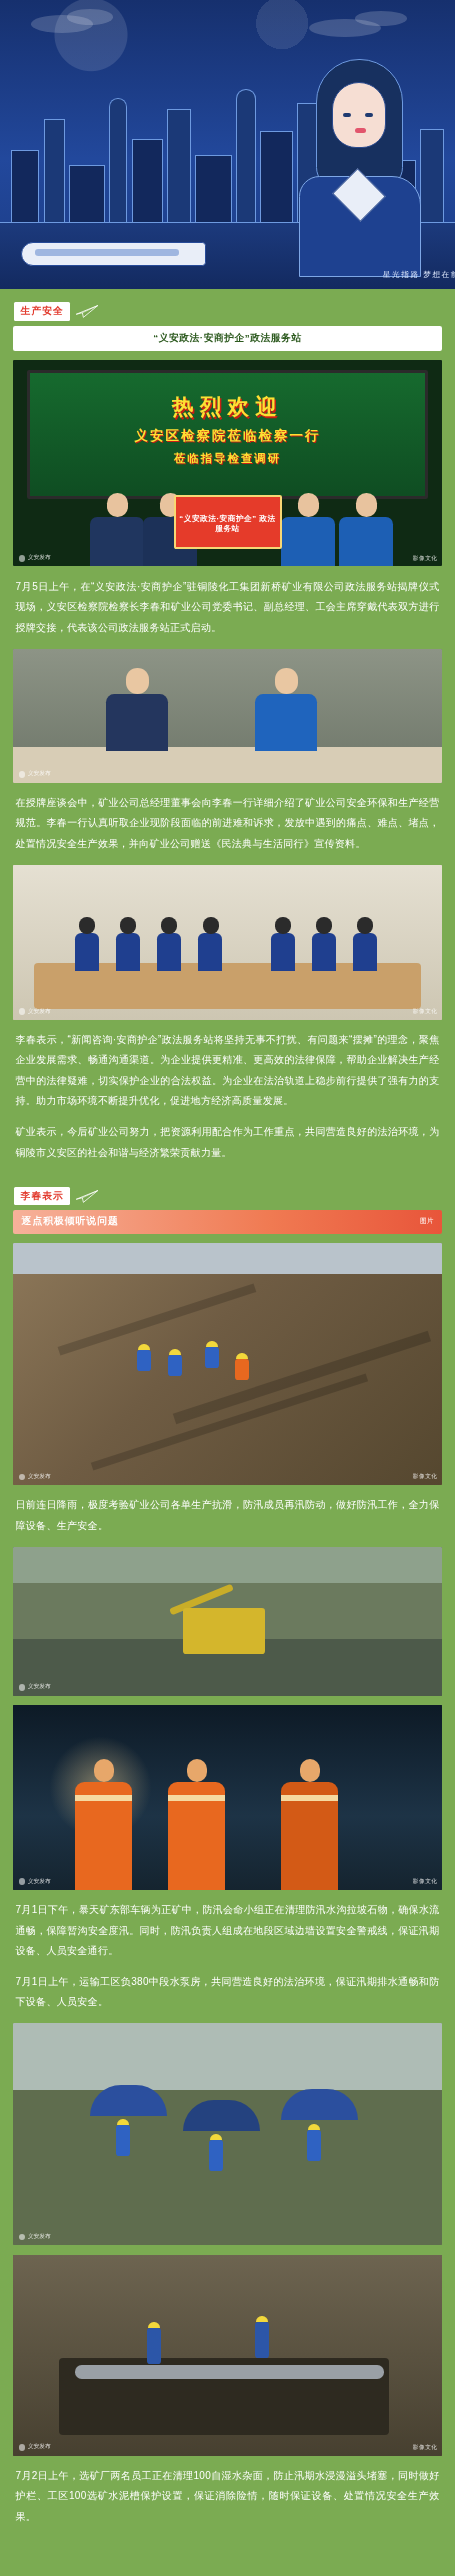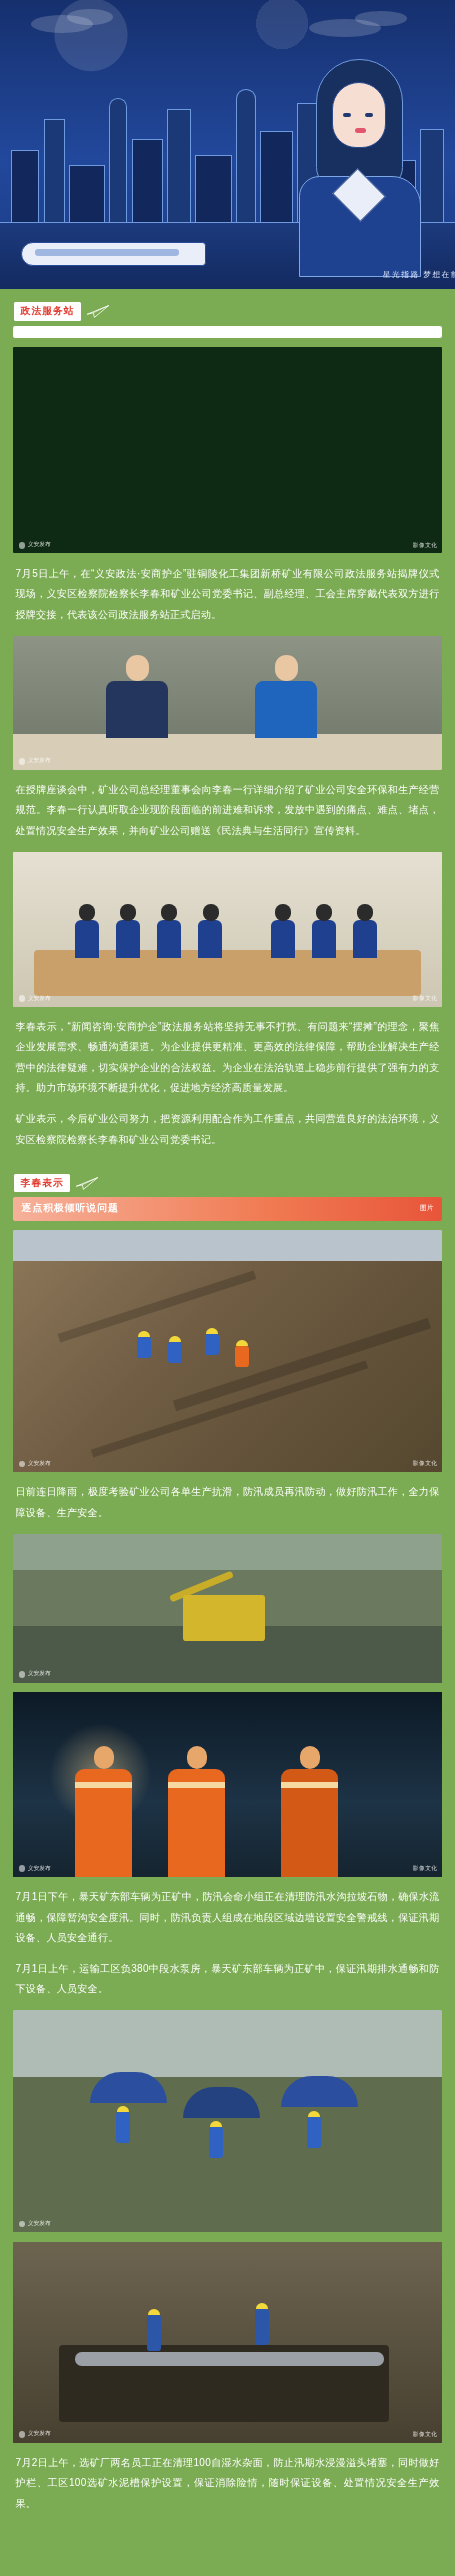--- a/index.html
+++ b/index.html
@@ -263,31 +263,59 @@
       <div class="lady-eye r"></div>
       <div class="lady-lip"></div>
     </div>
     <div class="lady-body"></div>
     <div class="lady-collar"></div>
   </div>
   <div class="hero-caption">星光指路  梦想在前</div>
 </div>
 
 <div class="sec-head">
-  <span class="sec-tag">政法服务站</span>
+  <span class="sec-tag">生产安全</span>
   <svg class="paper-plane" viewBox="0 0 46 28">
     <path d="M2 20 L44 3 L16 26 L14 17 Z" fill="none" stroke="#ffffff" stroke-width="1.6"></path>
     <path d="M14 17 L44 3" fill="none" stroke="#ffffff" stroke-width="1.2"></path>
   </svg>
 </div>
 
 <div class="sub-head">
+  <div class="t1">“义安政法·安商护企”政法服务站</div>
 </div>
 
 <div class="photo p-welcome">
+  <div class="screen">
+    <div class="r1">热烈欢迎</div>
+    <div class="r2">义安区检察院莅临检察一行</div>
+    <div class="r3">莅临指导检查调研</div>
+  </div>
+  <div class="men">
+    <div class="man" style="left:77px;">
+      <div class="head"></div>
+        <div class="torso" style="background:#20365f;"></div>
+    </div>
+    <div class="man" style="left:130px;">
+      <div class="head"></div>
+        <div class="torso" style="background:#1c3158;"></div>
+    </div>
+    <div class="man" style="left:268px;">
+      <div class="head"></div>
+        <div class="torso" style="background:#1d5fb4;"></div>
+    </div>
+    <div class="man" style="left:326px;">
+      <div class="head"></div>
+        <div class="torso" style="background:#1d5fb4;"></div>
+    </div>
+    <div class="plaque">
+      <div class="pt">“义安政法·安商护企”
+政法服务站</div>
+    </div>
+  </div>
   <div class="wm">
     <span class="wm-dot"></span>
     <span>义安发布</span>
   </div>
   <div class="tagline">影像文化</div>
 </div>
 
 <div class="para">7月5日上午，在“义安政法·安商护企”驻铜陵化工集团新桥矿业有限公司政法服务站揭牌仪式现场，义安区检察院检察长李春和矿业公司党委书记、副总经理、工会主席穿戴代表双方进行授牌交接，代表该公司政法服务站正式启动。</div>
 
 <div class="photo p-desk">
@@ -327,21 +355,21 @@
   <div class="seat" style="left:340px;bottom:49px;"></div>
     <div class="seathead" style="left:344px;bottom:86px;"></div>
   <div class="wm">
     <span class="wm-dot"></span>
     <span>义安发布</span>
   </div>
   <div class="tagline">影像文化</div>
 </div>
 
 <div class="para">李春表示，“新闻咨询·安商护企”政法服务站将坚持无事不打扰、有问题来“摆摊”的理念，聚焦企业发展需求、畅通沟通渠道。为企业提供更精准、更高效的法律保障，帮助企业解决生产经营中的法律疑难，切实保护企业的合法权益。为企业在法治轨道上稳步前行提供了强有力的支持。助力市场环境不断提升优化，促进地方经济高质量发展。</div>
-<div class="para">矿业表示，今后矿业公司努力，把资源利用配合作为工作重点，共同营造良好的法治环境，义安区检察院检察长李春和矿业公司党委书记。</div>
+<div class="para">矿业表示，今后矿业公司努力，把资源利用配合作为工作重点，共同营造良好的法治环境，为铜陵市义安区的社会和谐与经济繁荣贡献力量。</div>
 
 <div class="sec-head">
   <span class="sec-tag">李春表示</span>
   <svg class="paper-plane" viewBox="0 0 46 28">
     <path d="M2 20 L44 3 L16 26 L14 17 Z" fill="none" stroke="#ffffff" stroke-width="1.6"></path>
     <path d="M14 17 L44 3" fill="none" stroke="#ffffff" stroke-width="1.2"></path>
   </svg>
 </div>
 
 <div class="bar-head">
@@ -414,21 +442,21 @@
       </div>
     </div>
   <div class="wm">
     <span class="wm-dot"></span>
     <span>义安发布</span>
   </div>
   <div class="tagline">影像文化</div>
 </div>
 
 <div class="para">7月1日下午，暴天矿东部车辆为正矿中，防汛会命小组正在清理防汛水沟拉坡石物，确保水流通畅，保障暂沟安全度汛。同时，防汛负责人组成在地段区域边墙设置安全警戒线，保证汛期设备、人员安全通行。</div>
-<div class="para">7月1日上午，运输工区负380中段水泵房，暴天矿东部车辆为正矿中，保证汛期排水通畅和防下设备、人员安全。</div>
+<div class="para">7月1日上午，运输工区负380中段水泵房，共同营造良好的法治环境，保证汛期排水通畅和防下设备、人员安全。</div>
 
 <div class="photo p-umb">
   <div class="sky"></div>
   <div class="ground"></div>
   <div class="umbrella" style="left:77px;top:62px;"></div>
   <div class="umbrella blue2" style="left:170px;top:77px;"></div>
   <div class="umbrella" style="left:268px;top:66px;"></div>
   <div class="worker" style="left:103px;top:96px;">
       <div class="hat"></div>
       <div class="bod" style="height:31px;"></div>

